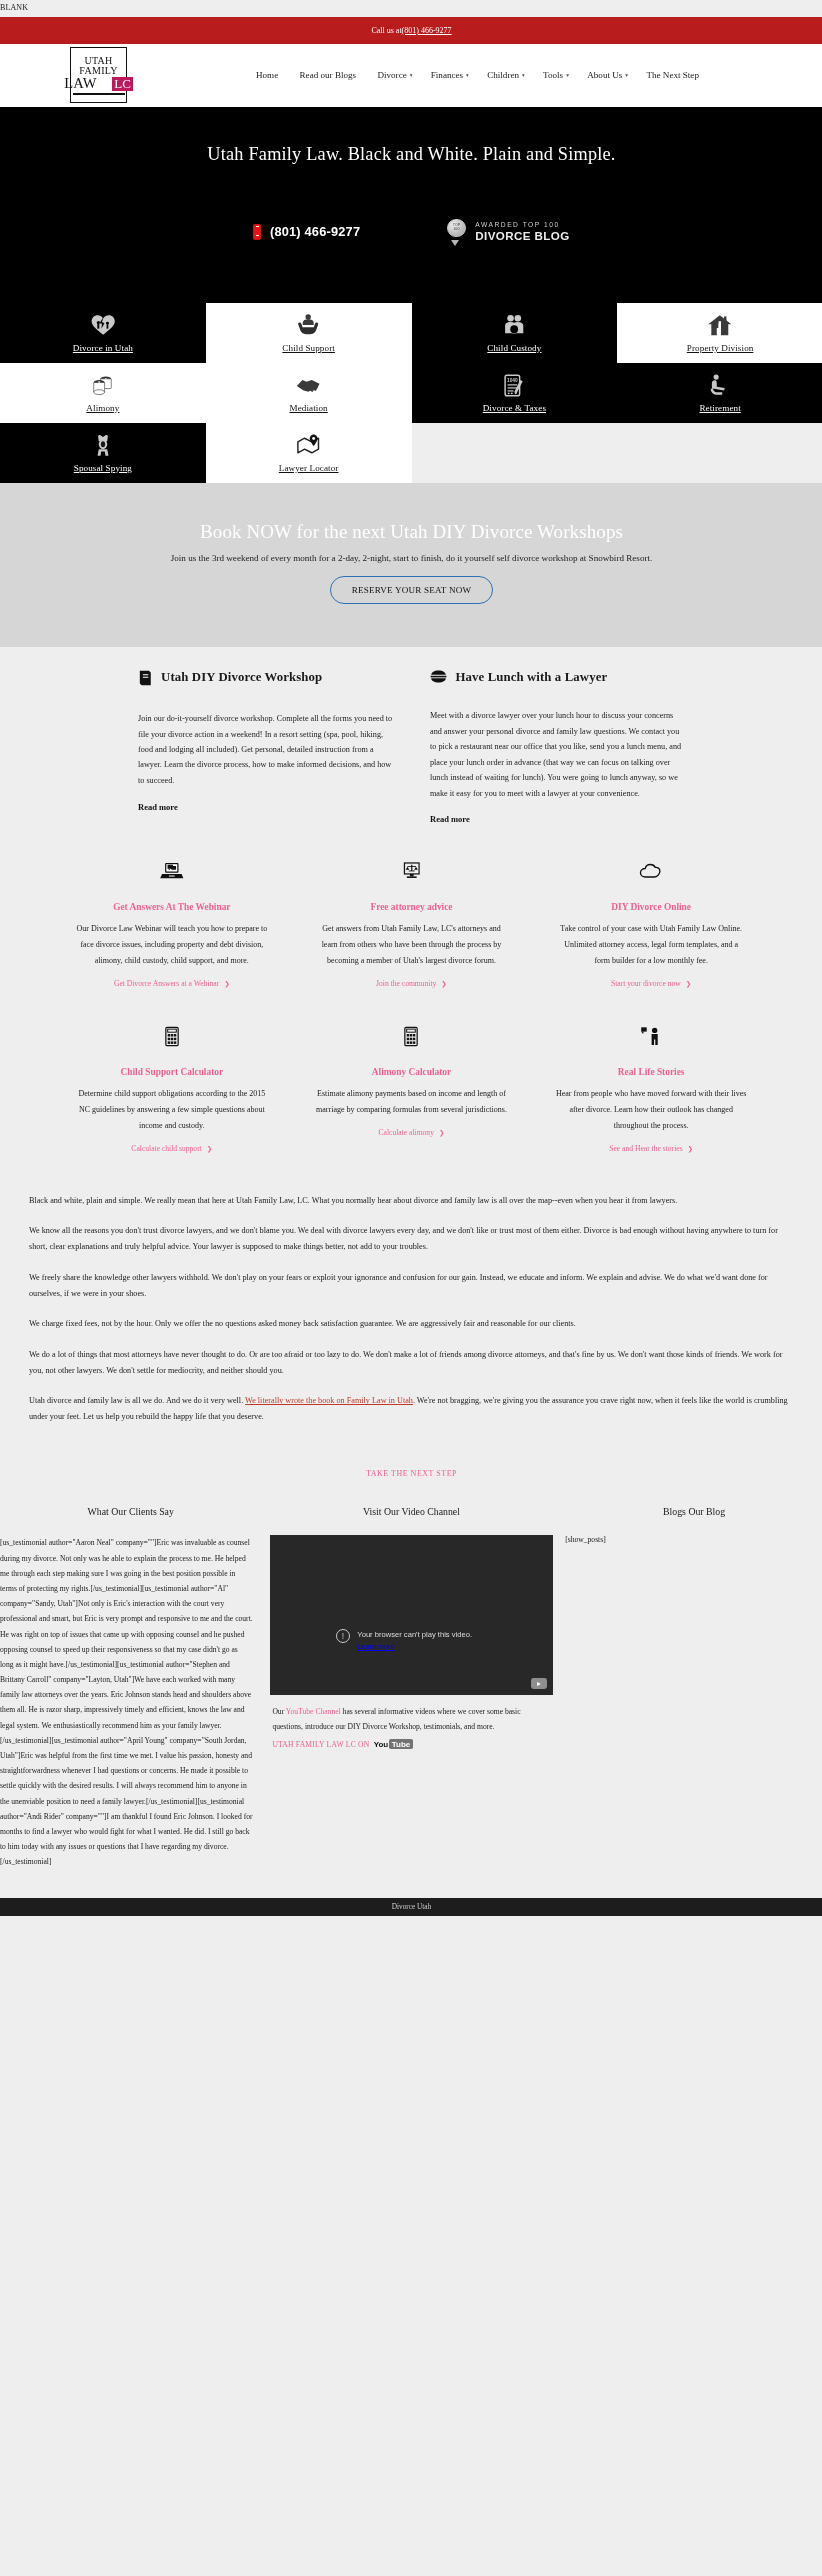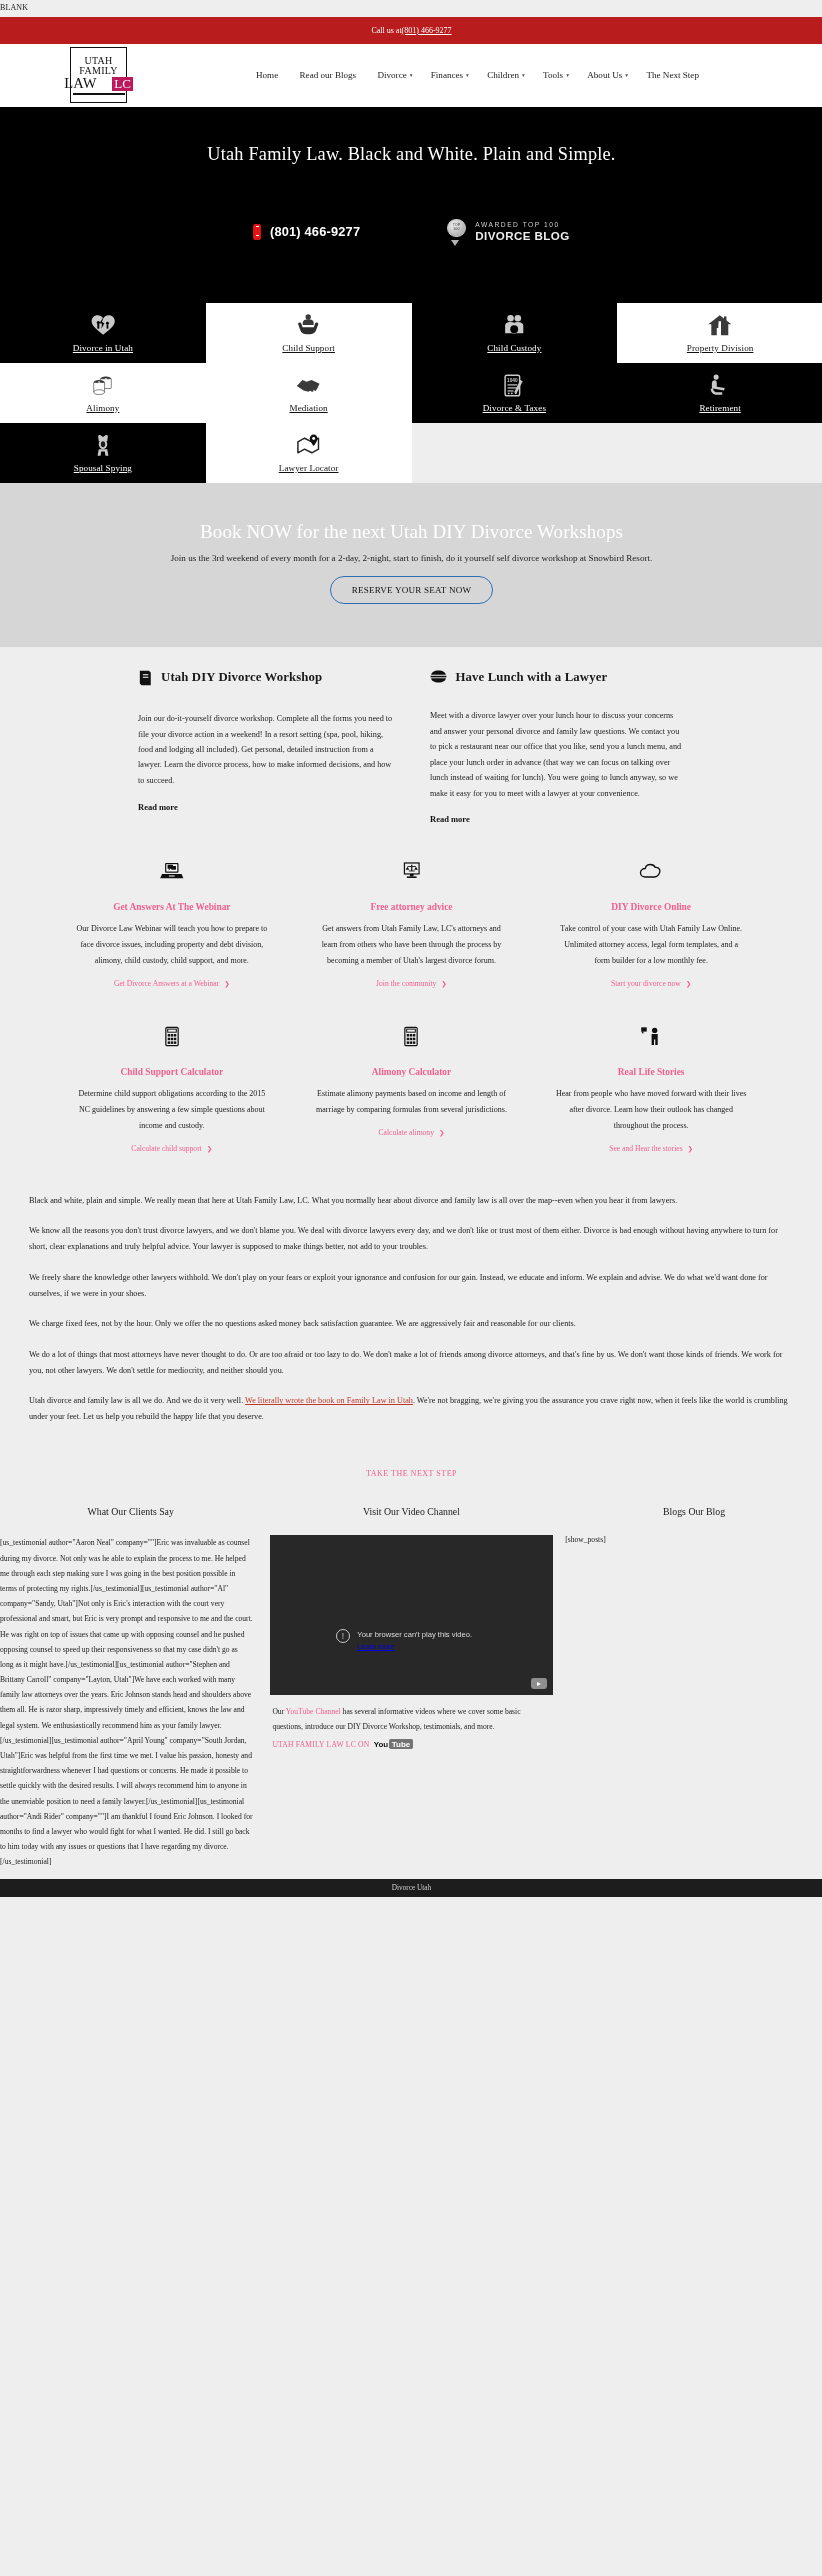--- a/index.html
+++ b/index.html
@@ -203,21 +203,21 @@
   .copy { padding: 34px 29px 6.1px; }
   .copy p { font-size: 8.2px; line-height: 1.95; margin-bottom: 14.6px; color:#1a1a1a; }
   .copy a.book-link { color:#c0392b; text-decoration: underline; }
   .next-step-wrap { text-align:center; padding: 21px 0 17px; }
   .next-step { color:#f2608f; font-size:8px; letter-spacing:0.5px; text-decoration:none;}
 
   
   .bottom-row {
     display: grid;
     grid-template-columns: 1fr 1fr 1fr;
-    padding: 11px 0 9px 0;
+    padding: 11px 0 28px 0;
   }
   .bcol-head { text-align:center; font-size:9.8px; margin-bottom: 18.3px; color:#1b1b1b; }
   .bcol-1 { padding-left: 0px; }
   .bcol-2 { padding: 0 8.5px; }
   .bcol-3 { padding-left: 3.7px; }
   .testi-text { font-size: 7.6px; line-height: 2.0; padding-left: 0px; padding-right: 8.5px; }
   .video-box {
     width: 283px; height: 160px; background:#282828; position:relative; margin: 0 auto;
   }
   .video-msg {

